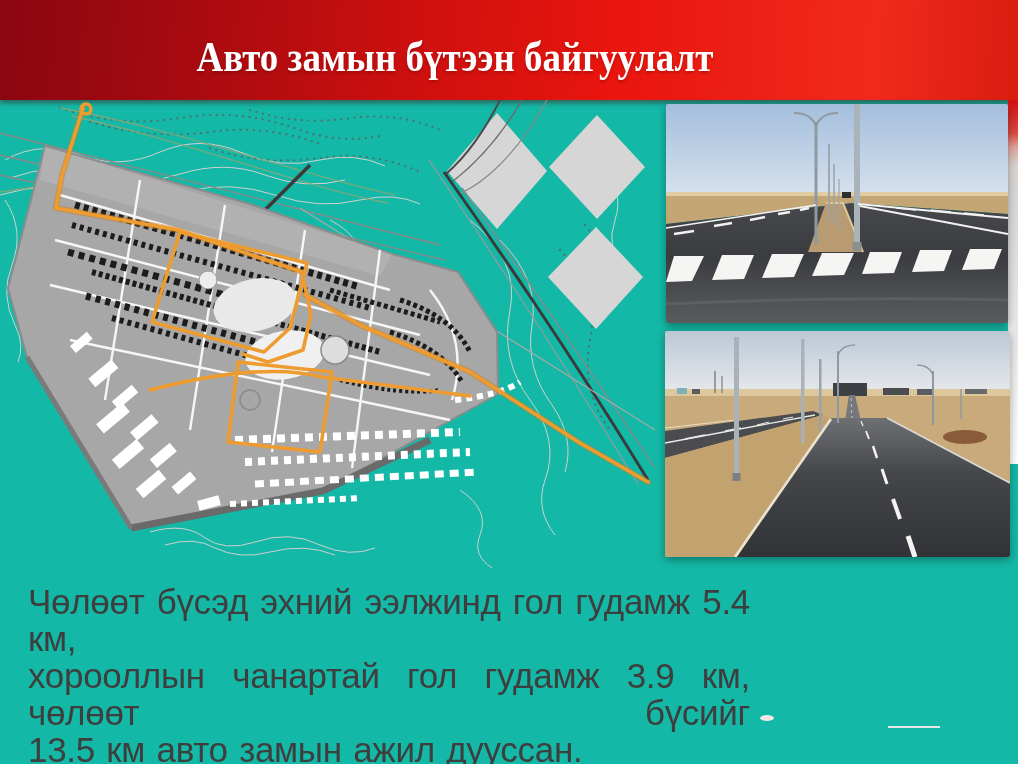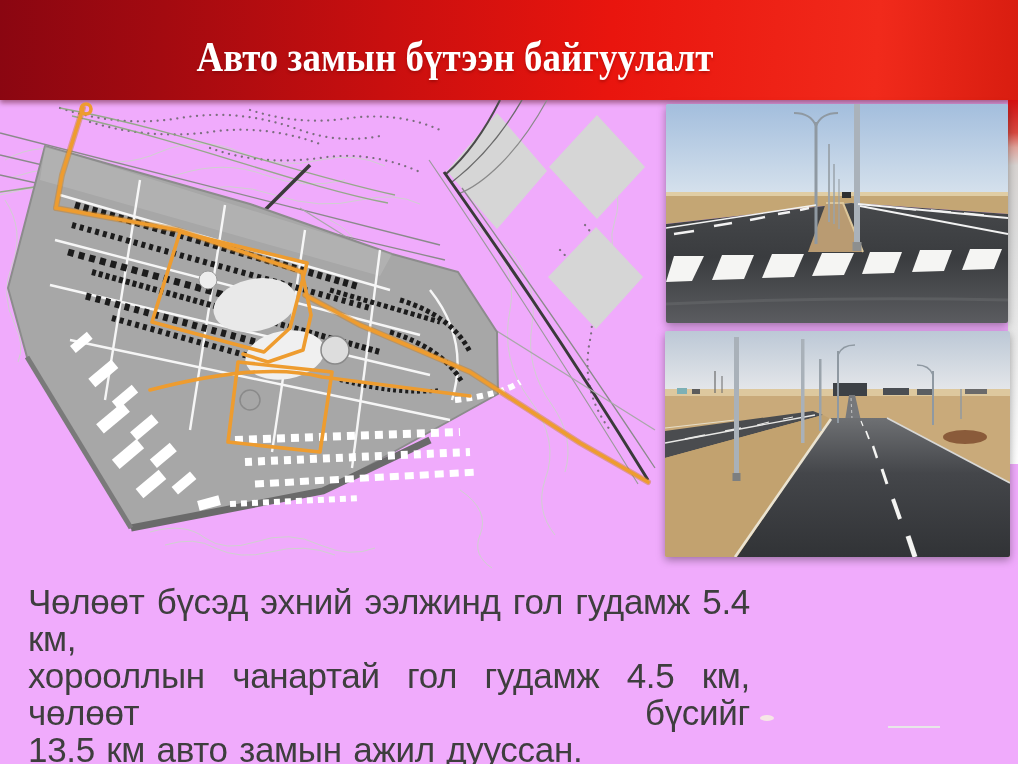--- a/index.html
+++ b/index.html
@@ -1,16 +1,16 @@
 <!DOCTYPE html>
 <html><head>
 <meta charset="utf-8">
 <style>
   html,body{margin:0;padding:0;background:#666;}
-  .slide{position:relative;width:1018px;height:764px;background:#f0abfc;overflow:hidden;
+  .slide{position:relative;width:1018px;height:764px;background:#14b8a6;overflow:hidden;
          font-family:"Liberation Sans",sans-serif;margin:0 auto;}
 
   
   .header{position:absolute;left:0;top:0;width:1018px;height:100px;
           background:linear-gradient(93deg,#8a0611 0%,#a30a10 16%,#c90f0f 38%,#e9150e 60%,#f12a1b 86%,#d81d10 100%);
           box-shadow:0 3px 5px rgba(70,0,0,.45);}
   .title{position:absolute;top:36px;left:0;width:910px;margin:0;text-align:center;color:#fff;
          font-family:"Liberation Serif",serif;font-weight:bold;font-size:42px;line-height:1;
          transform:scaleX(.88);transform-origin:center;text-shadow:0 2px 3px rgba(90,0,0,.35);}
 
@@ -323,20 +323,20 @@
           <line x1="268" y1="40" x2="268" y2="94" stroke-width="2"></line>
           <path d="M268,44 C265,36 259,34 252,34" stroke-width="1.4"></path>
           <line x1="296" y1="58" x2="296" y2="88" stroke-width="1.4"></line>
         </g>
       </g>
     </svg>
   </div>
 
   <div class="body-text">
     <div class="body-line">Чөлөөт бүсэд эхний ээлжинд гол гудамж 5.4 км,</div>
-    <div class="body-line">хорооллын чанартай гол гудамж 4.5 км, чөлөөт бүсийг</div>
+    <div class="body-line">хорооллын чанартай гол гудамж 3.9 км, чөлөөт бүсийг</div>
     <div class="body-line last">13.5 км авто замын ажил дууссан.</div>
   </div>
 
   <div class="smudge-pink"></div>
   <div class="smudge-grey"></div>
 
 </div>
 
 </body></html>

